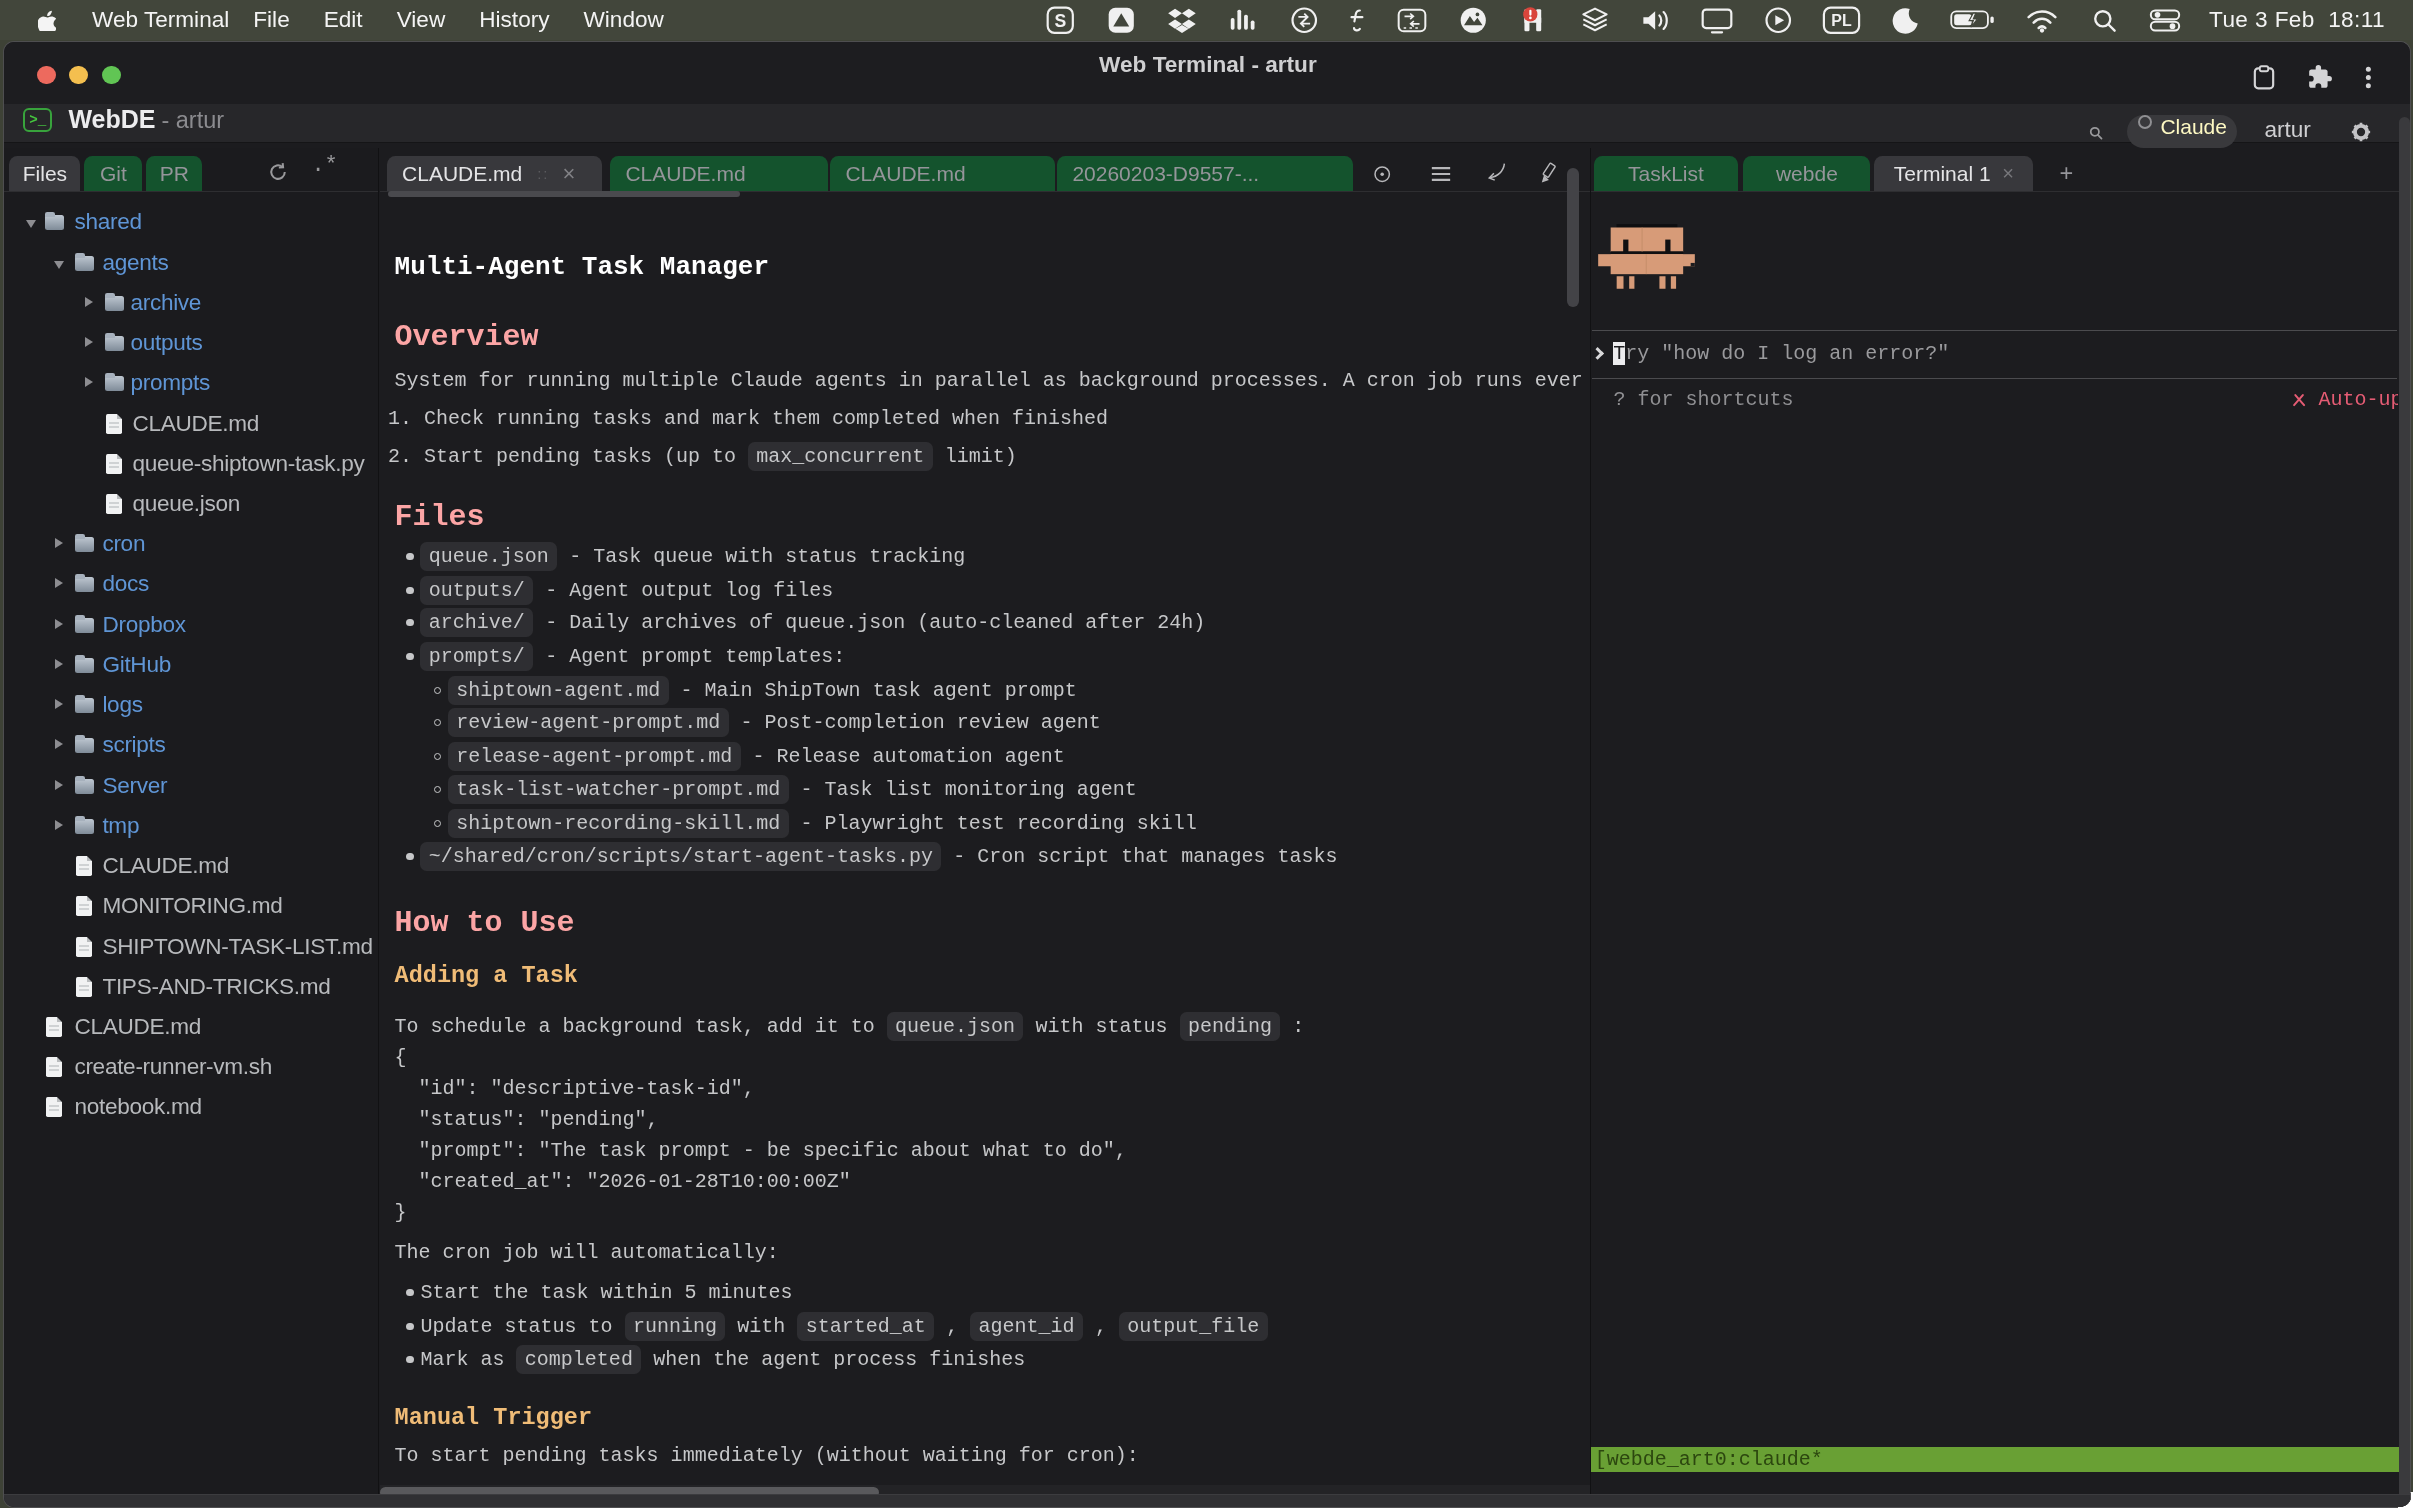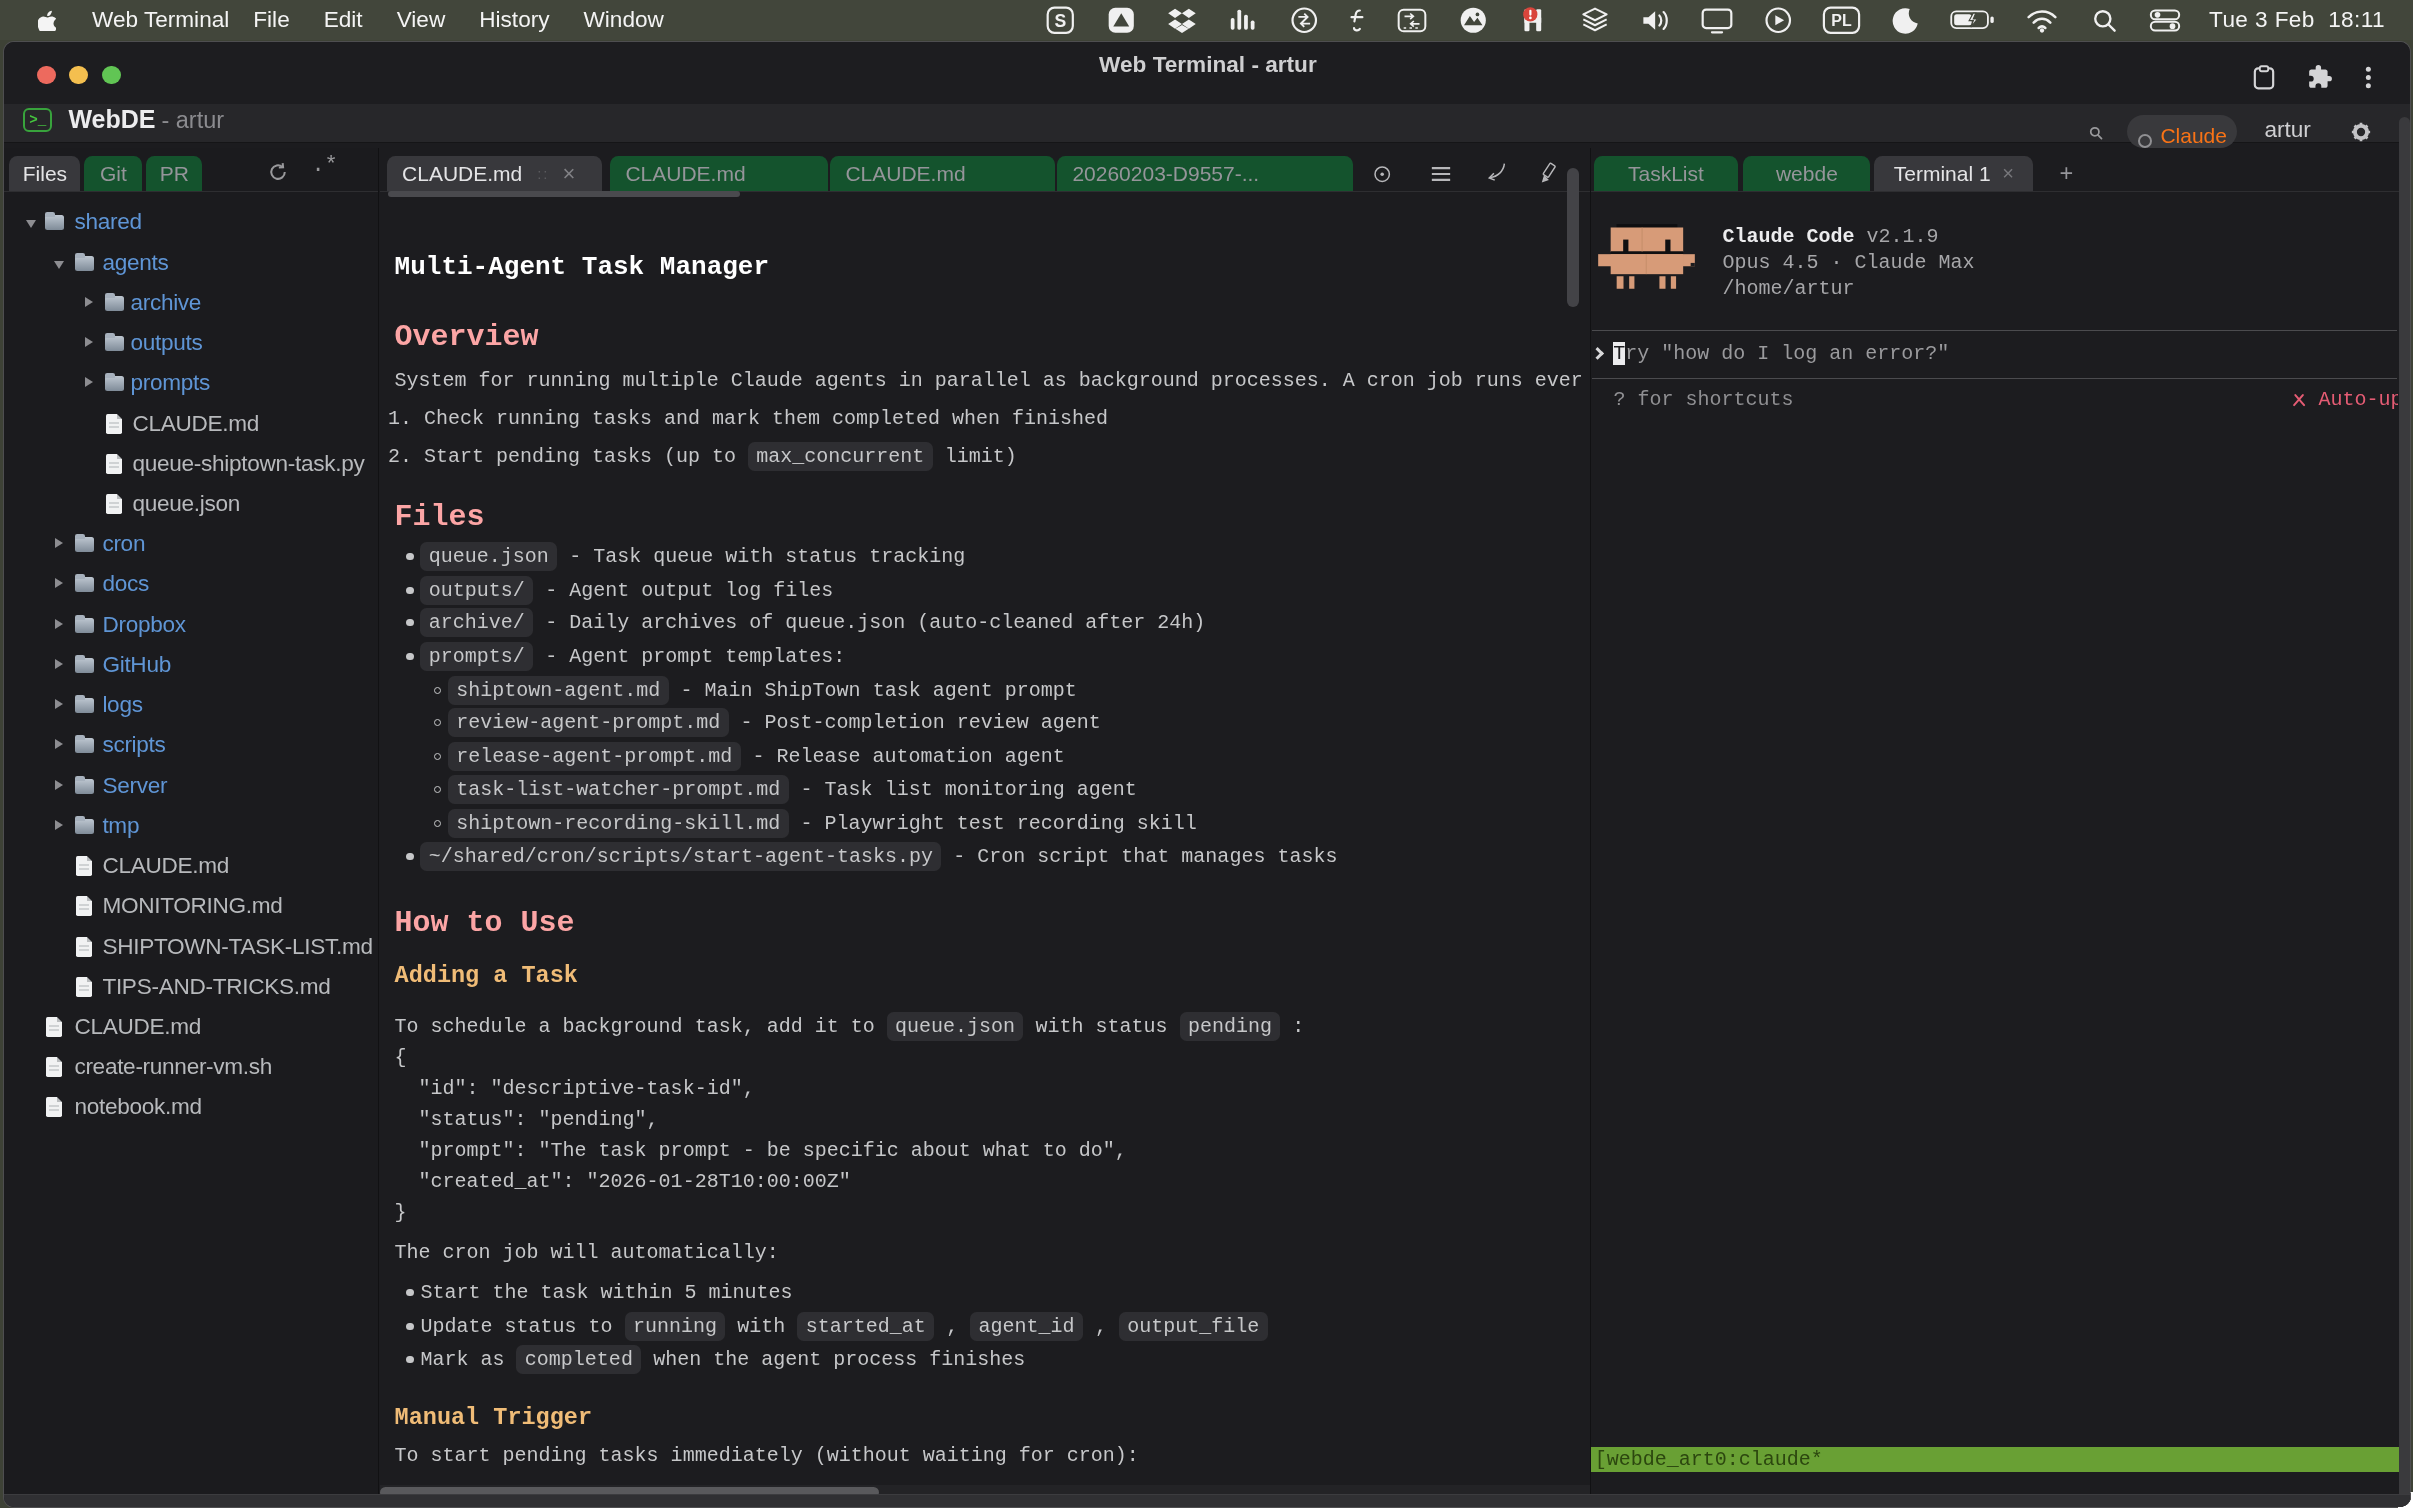--- a/index.html
+++ b/index.html
@@ -235,21 +235,21 @@
 
   <div id="header">
     <div style="position:absolute;left:19px;top:4.2px;width:28.5px;height:24px;border:2.1px solid #38a33c;border-radius:5.9px;color:#45c43f;font-family:'Liberation Mono',monospace;font-size:14.2px;font-weight:bold;display:flex;align-items:center;justify-content:center">&gt;_</div>
     <div style="position:absolute;left:64px;top:0.8px;font-size:25px;font-weight:bold;color:#ececee">WebDE</div>
     <div style="position:absolute;left:157px;top:2.5px;font-size:23.5px;color:#8b8b8f">- artur</div>
     <div id="hdr-right">
       <svg style="position:absolute;left:2085px;top:22px" width="14.2" height="14.2" viewBox="0 0 17 17">
           <circle cx="7" cy="7" r="4.9" fill="none" stroke="#99999c" stroke-width="2.1"></circle>
           <path d="M10.6 10.6 L15 15" stroke="#99999c" stroke-width="2.1" stroke-linecap="round"></path>
         </svg>
-      <div style="position:absolute;left:2123px;top:11px;width:110px;height:33px;border-radius:17px;background:#39393c;color:#f97316;font-size:21px;display:flex;align-items:flex-end;justify-content:center"><span style="display:inline-block;width:14.2px;height:14.2px;border-radius:50%;border:2px solid #909093;margin-right:8.4px"></span>Claude</div>
+      <div style="position:absolute;left:2123px;top:11px;width:110px;height:33px;border-radius:17px;background:#39393c;color:#fef9c3;font-size:21px;display:flex;align-items:flex-start;justify-content:center"><span style="display:inline-block;width:14.2px;height:14.2px;border-radius:50%;border:2px solid #909093;margin-right:8.4px"></span>Claude</div>
       <div style="position:absolute;left:2260px;top:13.4px;font-size:22.6px;color:#cfcfd2">artur</div>
       <svg style="position:absolute;left:2346px;top:17px" width="22" height="22" viewBox="0 0 26 26">
           <circle cx="13" cy="13" r="7.2" fill="none" stroke="#c3c3c6" stroke-width="4.6"></circle>
           <g stroke="#c3c3c6" stroke-width="3.2">
             <path d="M13 2.2 v4 M13 19.8 v4 M2.2 13 h4 M19.8 13 h4 M5.4 5.4 l2.8 2.8 M17.8 17.8 l2.8 2.8 M20.6 5.4 l-2.8 2.8 M8.2 17.8 l-2.8 2.8"></path>
           </g>
         </svg>
     </div>
   </div>
 
@@ -462,25 +462,20 @@
           <rect x="0" y="41" width="116" height="14.5" fill="#d79b78"></rect>
           <rect x="15" y="41" width="87" height="24" fill="#d79b78"></rect>
           <rect x="111" y="51.5" width="5" height="4" fill="#1c1c1f"></rect>
           <rect x="22.2" y="67.5" width="8.2" height="15" fill="#d79b78"></rect>
           <rect x="37.2" y="67.5" width="6.3" height="15" fill="#d79b78"></rect>
           <rect x="73.5" y="67.5" width="7.3" height="15" fill="#d79b78"></rect>
           <rect x="87.2" y="67.5" width="6.3" height="15" fill="#d79b78"></rect>
           <rect x="52" y="9" width="1.5" height="29" fill="#c08a66" opacity=".6"></rect>
           <rect x="57" y="41" width="1.5" height="24" fill="#c08a66" opacity=".6"></rect>
         </svg>
-        <div style="position:absolute;left:131px;top:32px;line-height:26px;color:#a6a6a9">
-          <div><span style="font-weight:bold;color:#ececee">Claude Code</span> v2.1.9</div>
-          <div>Opus 4.5 · Claude Max</div>
-          <div>/home/artur</div>
-        </div>
         <div class="tsep" style="top:138px"></div>
         <div style="position:absolute;left:1.7px;top:147px;line-height:30px;color:#9a9a9d"><span style="display:inline-block;width:9.2px;height:9.2px;border-top:3.5px solid #d8d8da;border-right:3.5px solid #d8d8da;transform:rotate(45deg);margin-right:11px;vertical-align:0.8px"></span><span style="background:#ececee;color:#1c1c1f">T</span>ry "how do I log an error?"</div>
         <div class="tsep" style="top:186px"></div>
         <div style="position:absolute;left:22px;top:193px;line-height:30px;color:#8f8f92">? for shortcuts</div>
         <div style="position:absolute;left:701px;top:193px;line-height:30px;color:#e55c74"><svg width="14.2" height="14.2" viewBox="0 0 17 17" style="display:inline-block;vertical-align:-1.7px">
               <path d="M2.5 14.5 L13 2.5 M4 2.5 L14.5 14.5" stroke="#e55c74" stroke-width="2.4" fill="none" stroke-linecap="round"></path>
             </svg><span> Auto-update</span></div>
       </div>
       <div id="greenbar">[webde_art0:claude*</div>
     </div>

